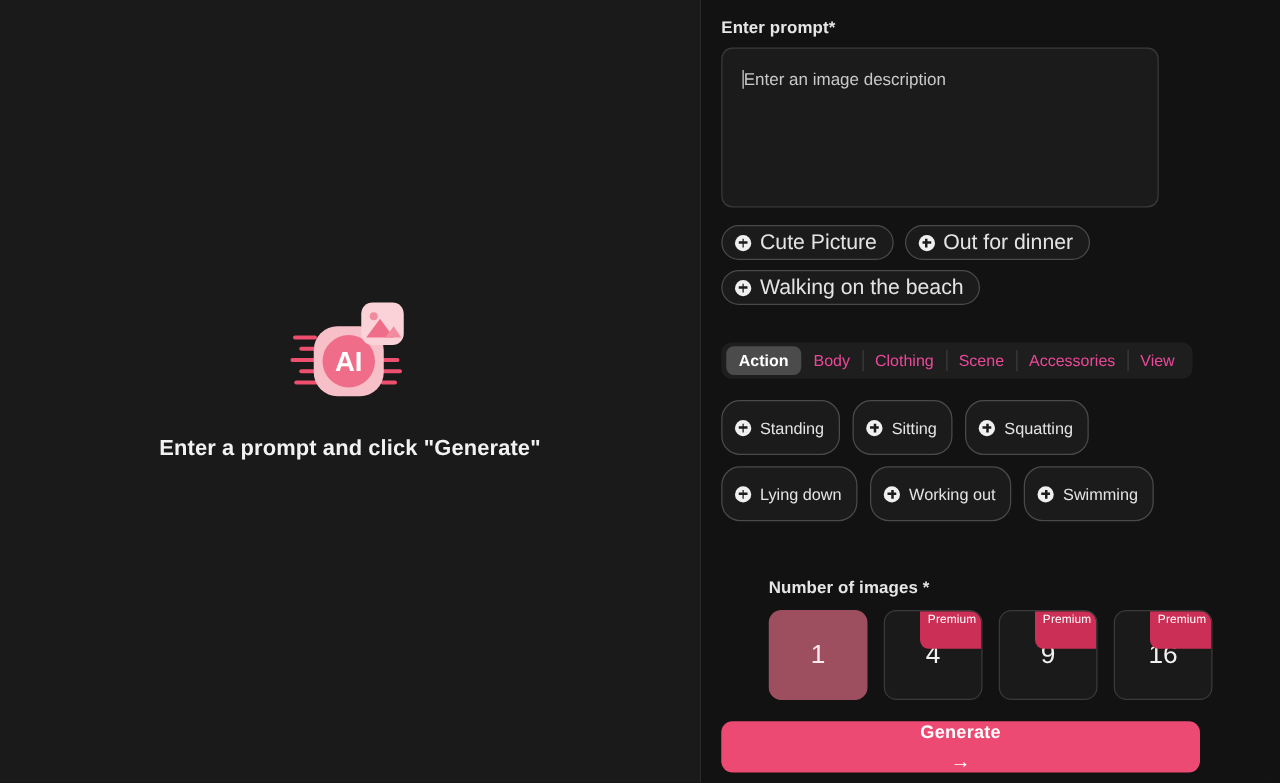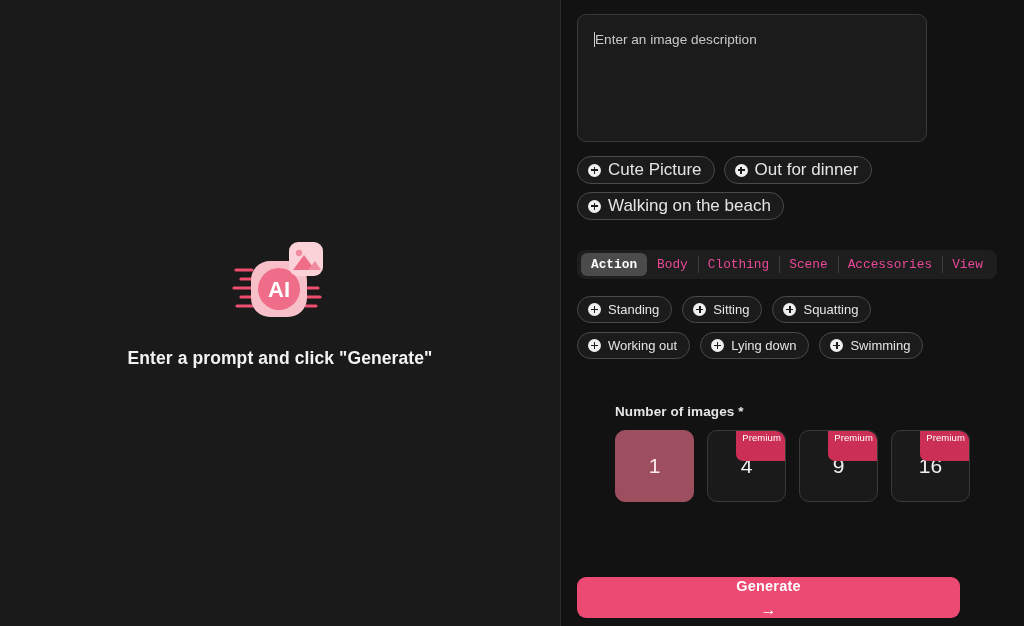--- a/index.html
+++ b/index.html
@@ -145,21 +145,20 @@
   }
 
   
   .tabs-strip {
     display: inline-flex;
     background: #1e1e1e;
     border-radius: 8px;
     padding: 3px 4px;
     margin-top: 30px;
     height: 29px;
-    font-family: Liberation Mono, monospace;
   }
 
   .tab {
     font-size: 12.8px;
     color: #ec4899;
     padding: 0 10px;
     line-height: 23px;
     height: 23px;
     border-radius: 6px;
     cursor: pointer;
@@ -188,21 +187,21 @@
   
   .option-row {
     display: flex;
     flex-wrap: wrap;
     gap: 9px 10px;
     width: 395px;
     margin-top: 17px;
   }
 
   .option-row .chip {
-    height: 27px;
+    height: 44px;
     border-radius: 15px;
     font-size: 13px;
     justify-content: space-between;
   }
 
   
   .num-section {
     margin-top: 45px;
     margin-left: 38px;
   }
@@ -315,20 +314,21 @@
       </svg>
     </div>
 
     <div class="placeholder-title">Enter a prompt and click "Generate"</div>
   </div>
 </section>
 
 <section class="form-panel">
 
   
+  <div class="field-label">Enter prompt*</div>
 
   <div class="prompt-box">
     <span class="caret"></span><span class="placeholder-text">Enter an image description</span>
   </div>
 
   
   <div class="chip-row">
     <div class="chip">
       <span class="plus-icon"></span>
       <span>Cute Picture</span>
@@ -362,25 +362,25 @@
     <div class="chip">
       <span class="plus-icon"></span>
       <span>Sitting</span>
     </div>
     <div class="chip">
       <span class="plus-icon"></span>
       <span>Squatting</span>
     </div>
     <div class="chip">
       <span class="plus-icon"></span>
+      <span>Lying down</span>
+    </div>
+    <div class="chip">
+      <span class="plus-icon"></span>
       <span>Working out</span>
-    </div>
-    <div class="chip">
-      <span class="plus-icon"></span>
-      <span>Lying down</span>
     </div>
     <div class="chip">
       <span class="plus-icon"></span>
       <span>Swimming</span>
     </div>
   </div>
 
   
   <div class="num-section">
     <div class="field-label">Number of images *</div>

